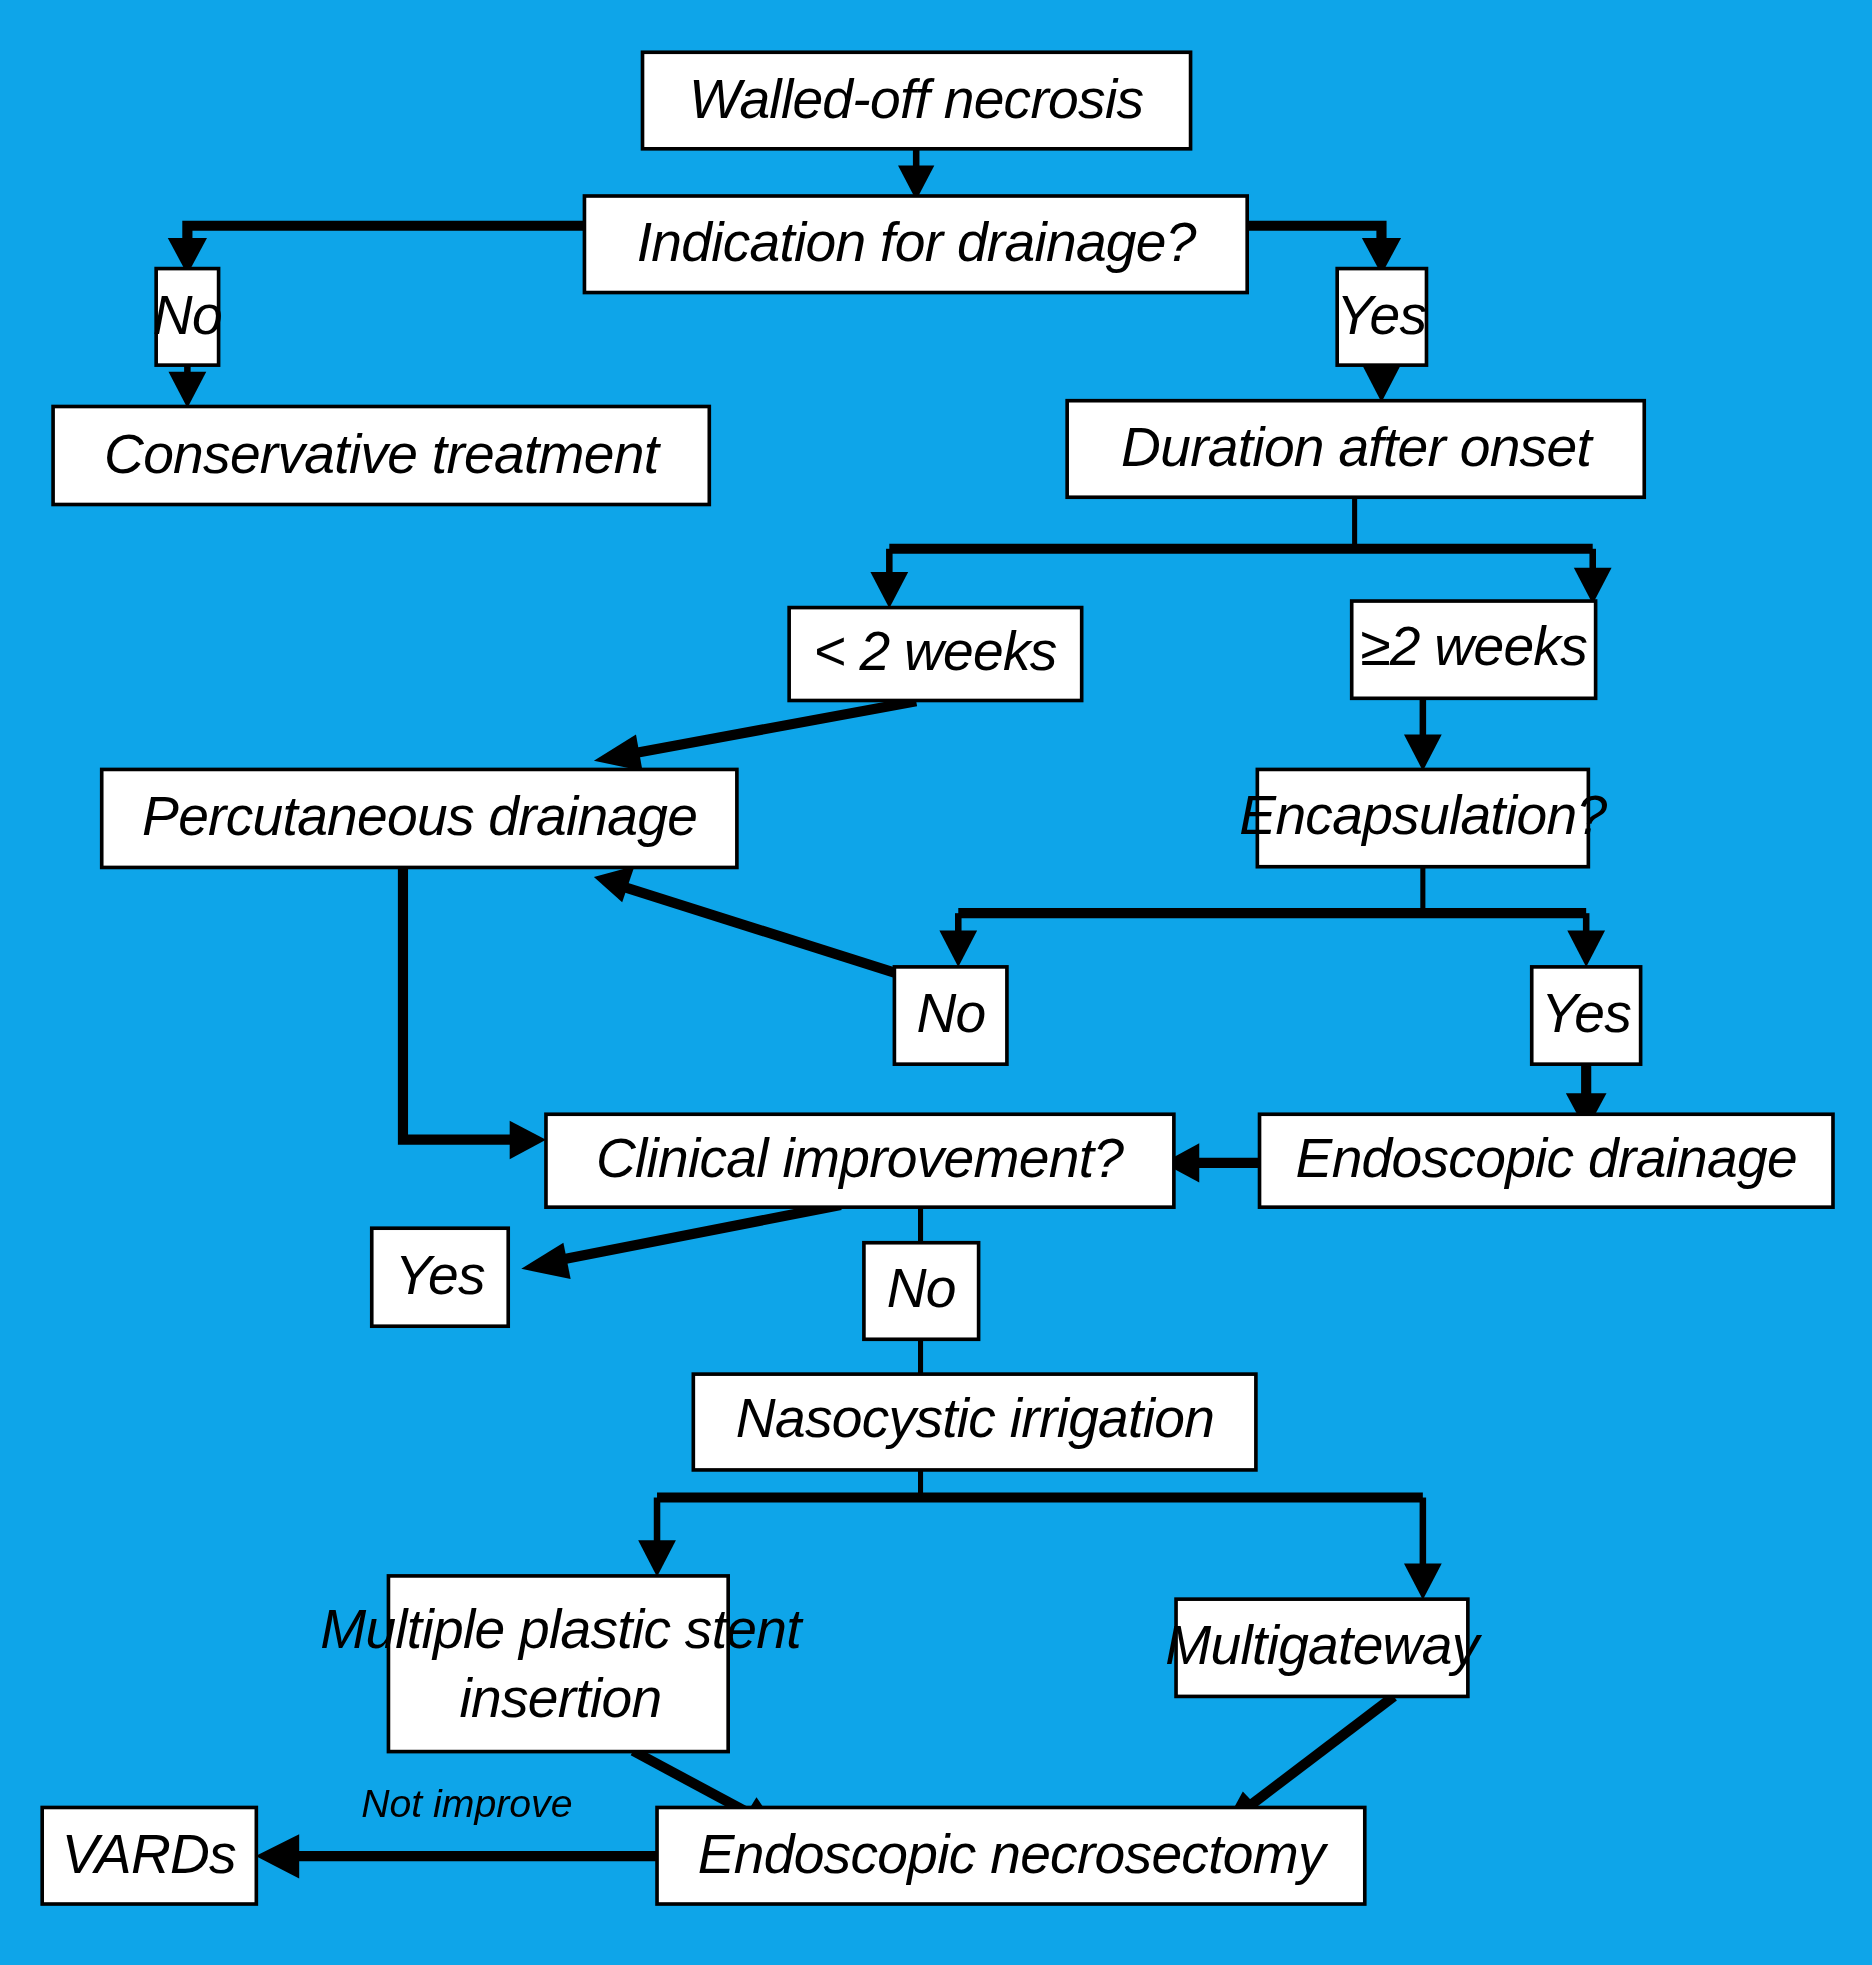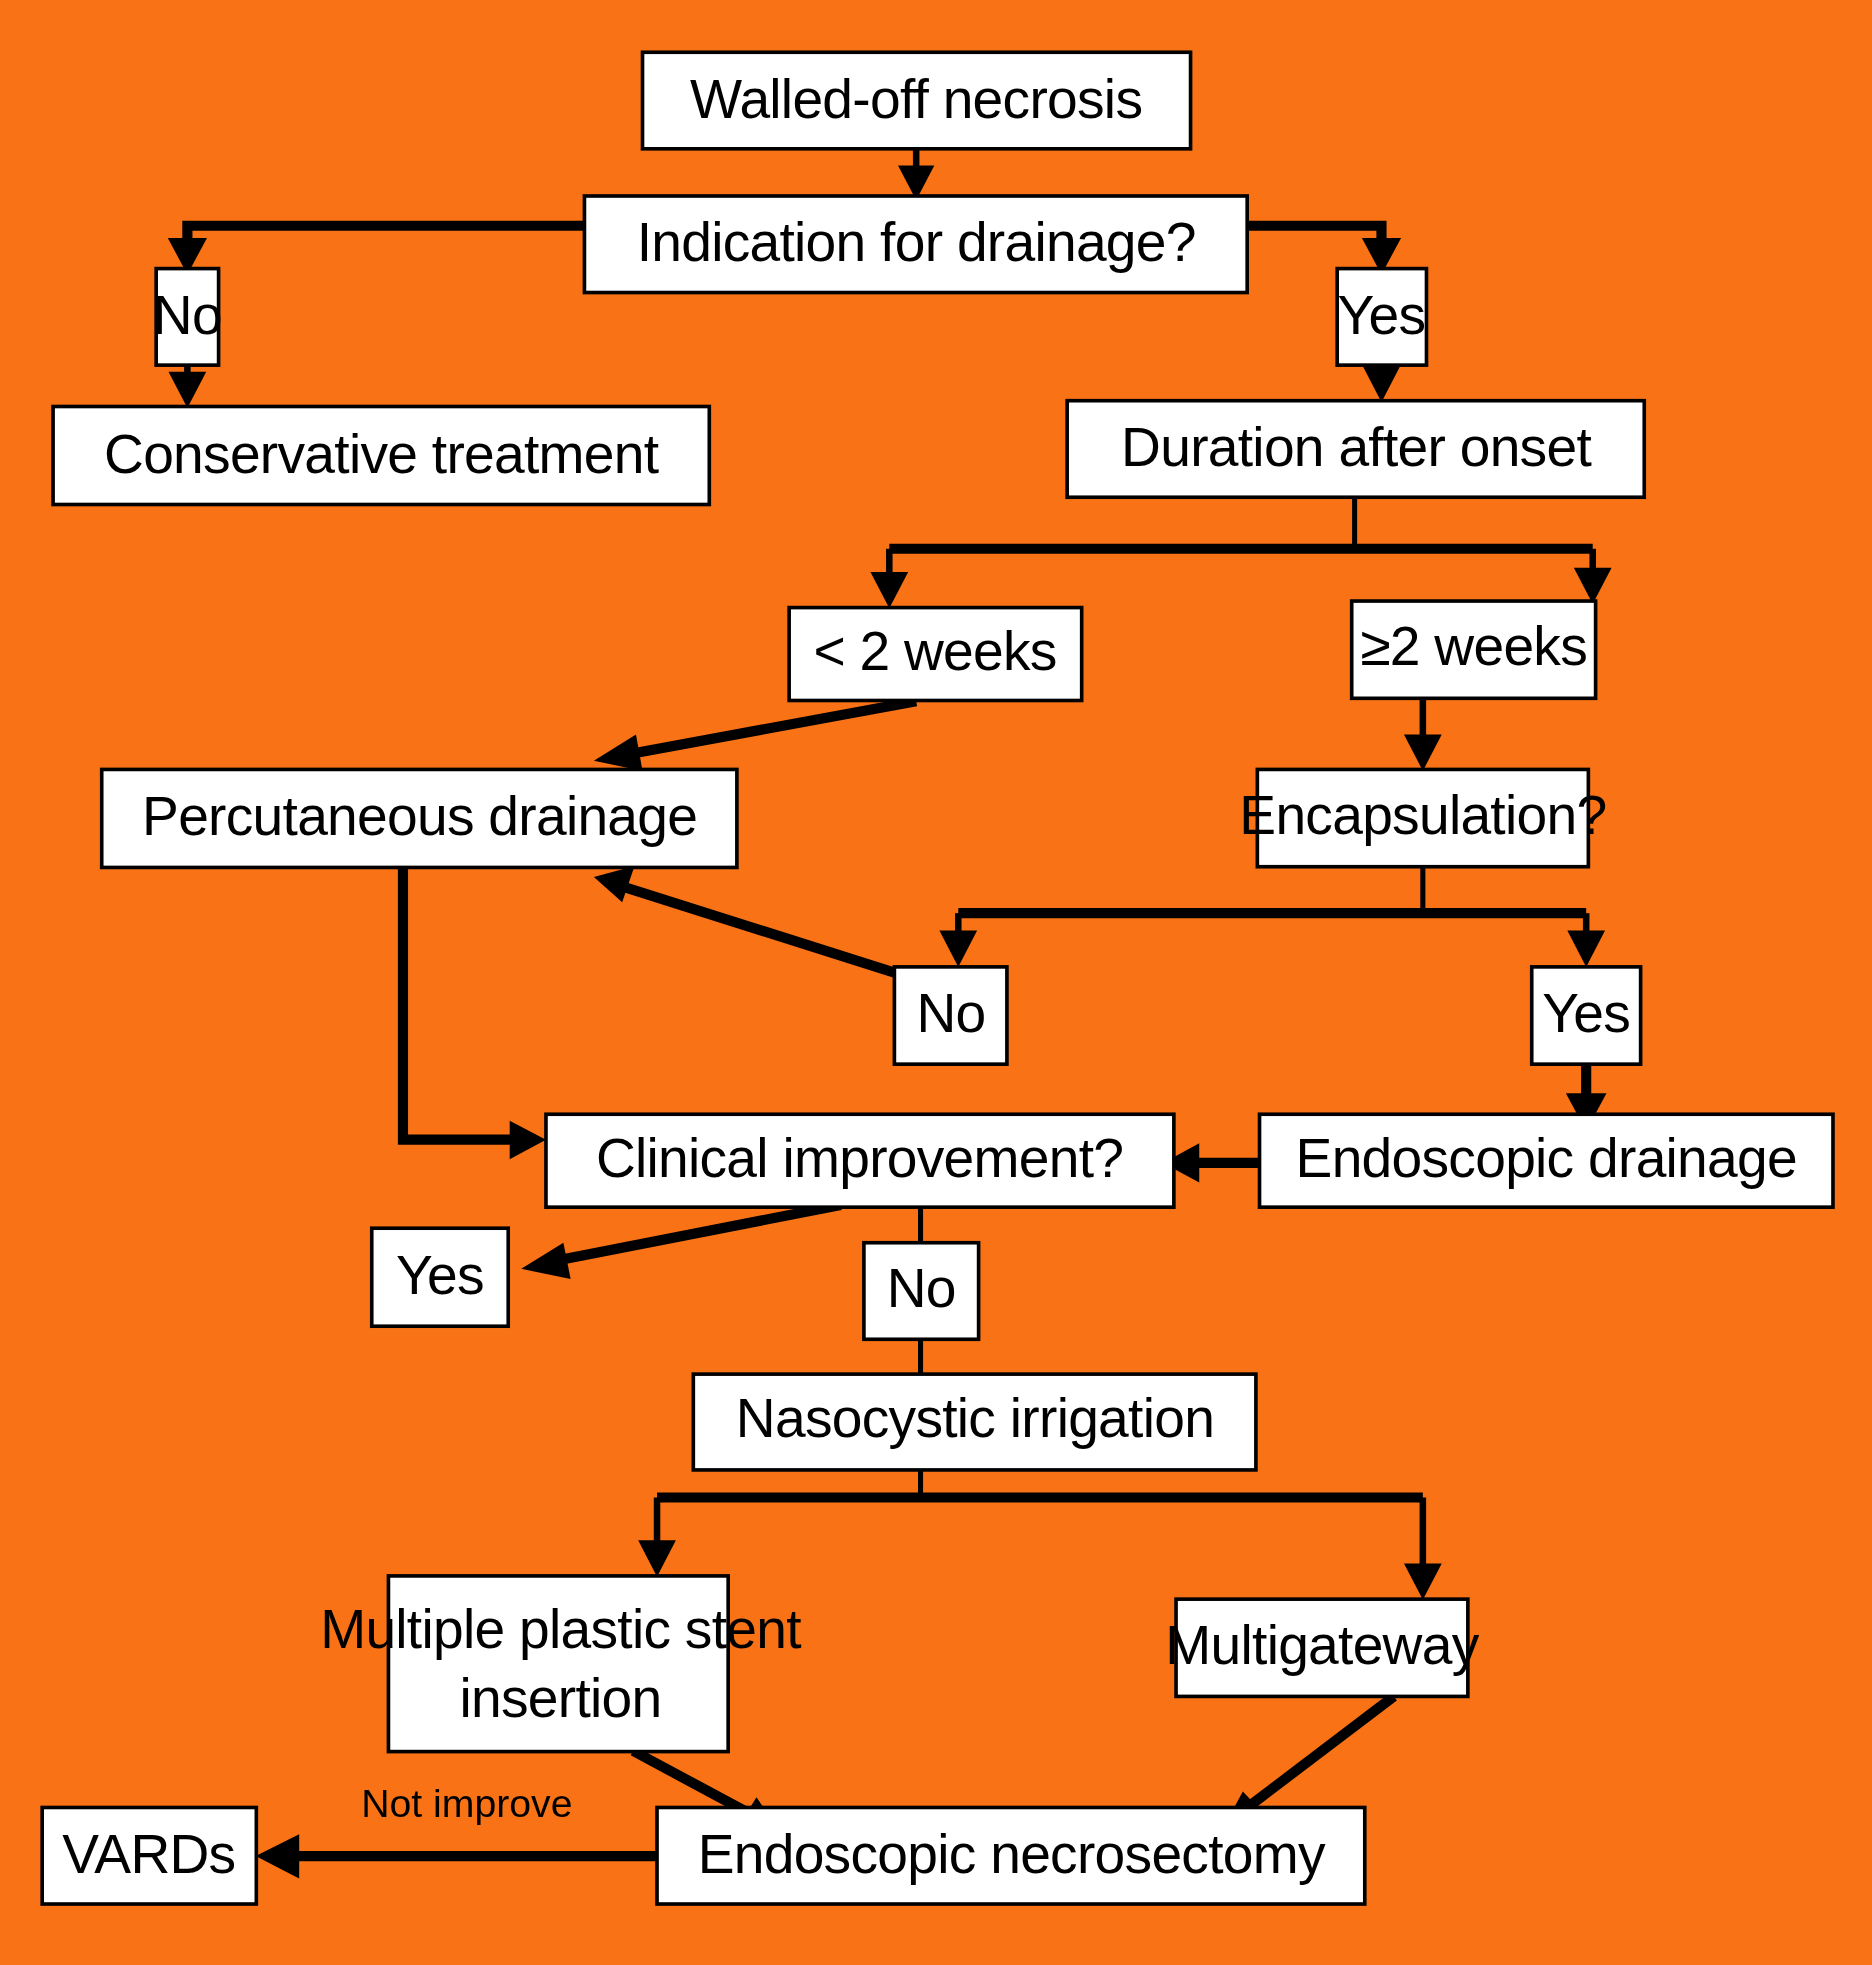--- a/index.html
+++ b/index.html
@@ -10,21 +10,22 @@
   body {
     width: 1873px;
     height: 1965px;
     font-family: "Liberation Sans", sans-serif;
     overflow: hidden;
   }
   #flowchart-root {
     position: relative;
     width: 1873px;
     height: 1965px;
-    background: #f97316;
+    background: #0ea5e9;
+    font-style: italic;
   }
   svg.chart-canvas {
     position: absolute;
     left: 0;
     top: 0;
     width: 1873px;
     height: 1965px;
     display: block;
   }
   .node-box {

